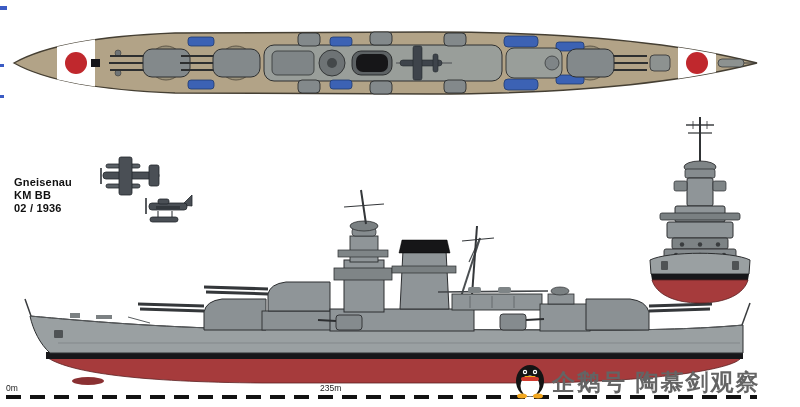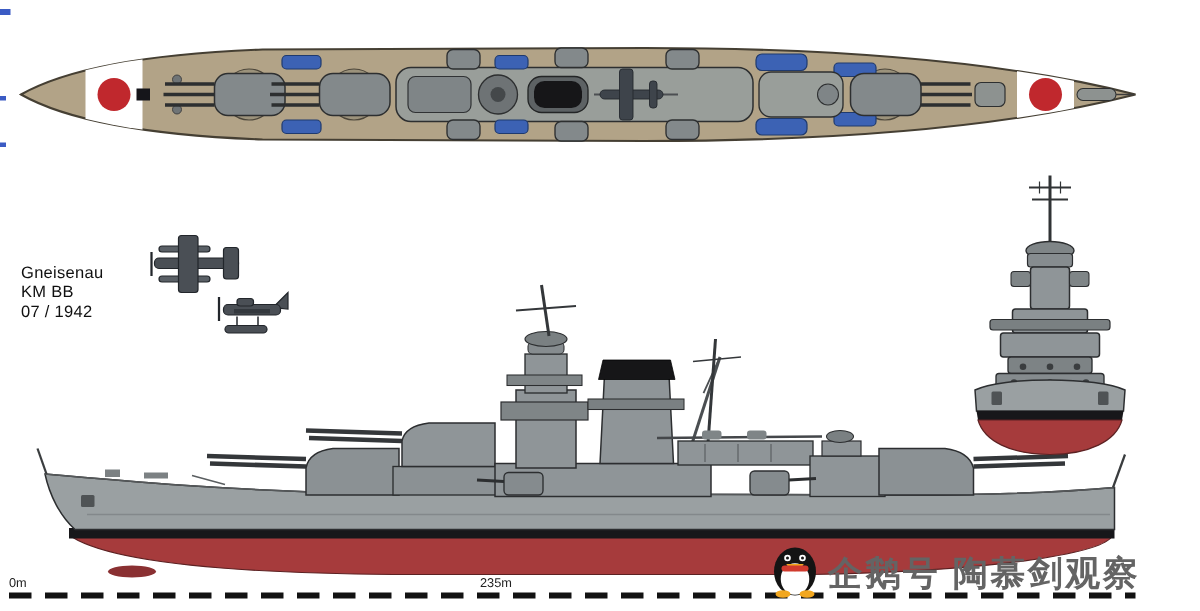--- a/index.html
+++ b/index.html
@@ -1,19 +1,19 @@
 <!DOCTYPE html>
 <html><head>
 <meta charset="utf-8">
 <style>
   html,body{margin:0;padding:0;background:#fff;}
   .canvas{position:relative;width:800px;height:407px;background:#fff;overflow:hidden;
           font-family:"Liberation Sans",sans-serif;}
   .canvas svg{position:absolute;left:0;top:0;}
-  .label-block{position:absolute;left:14px;top:176px;font-size:11px;font-weight:normal;
+  .label-block{position:absolute;left:14px;top:176px;font-size:11px;font-weight:bold;
                color:#101010;line-height:13px;letter-spacing:0.2px;}
   svg text{font-family:"Liberation Sans",sans-serif;}
   .wm-text{font-weight:bold;letter-spacing:2px;}
 </style>
 </head>
 <body>
 
 <div class="canvas">
 
 <svg width="800" height="407" viewBox="0 0 800 407">
@@ -247,16 +247,16 @@
       <ellipse cx="522" cy="396" rx="5" ry="2.5" fill="#f2a71f"></ellipse>
       <ellipse cx="538" cy="396" rx="5" ry="2.5" fill="#f2a71f"></ellipse>
     </g>
     <text class="wm-text" x="552" y="390" font-size="23" fill="#646464">企鹅号 陶慕剑观察</text>
   </g>
 </svg>
 
 <div class="label-block">
   <div>Gneisenau</div>
   <div>KM BB</div>
-  <div>07 / 1942</div>
+  <div>02 / 1936</div>
 </div>
 
 </div>
 
 </body></html>

